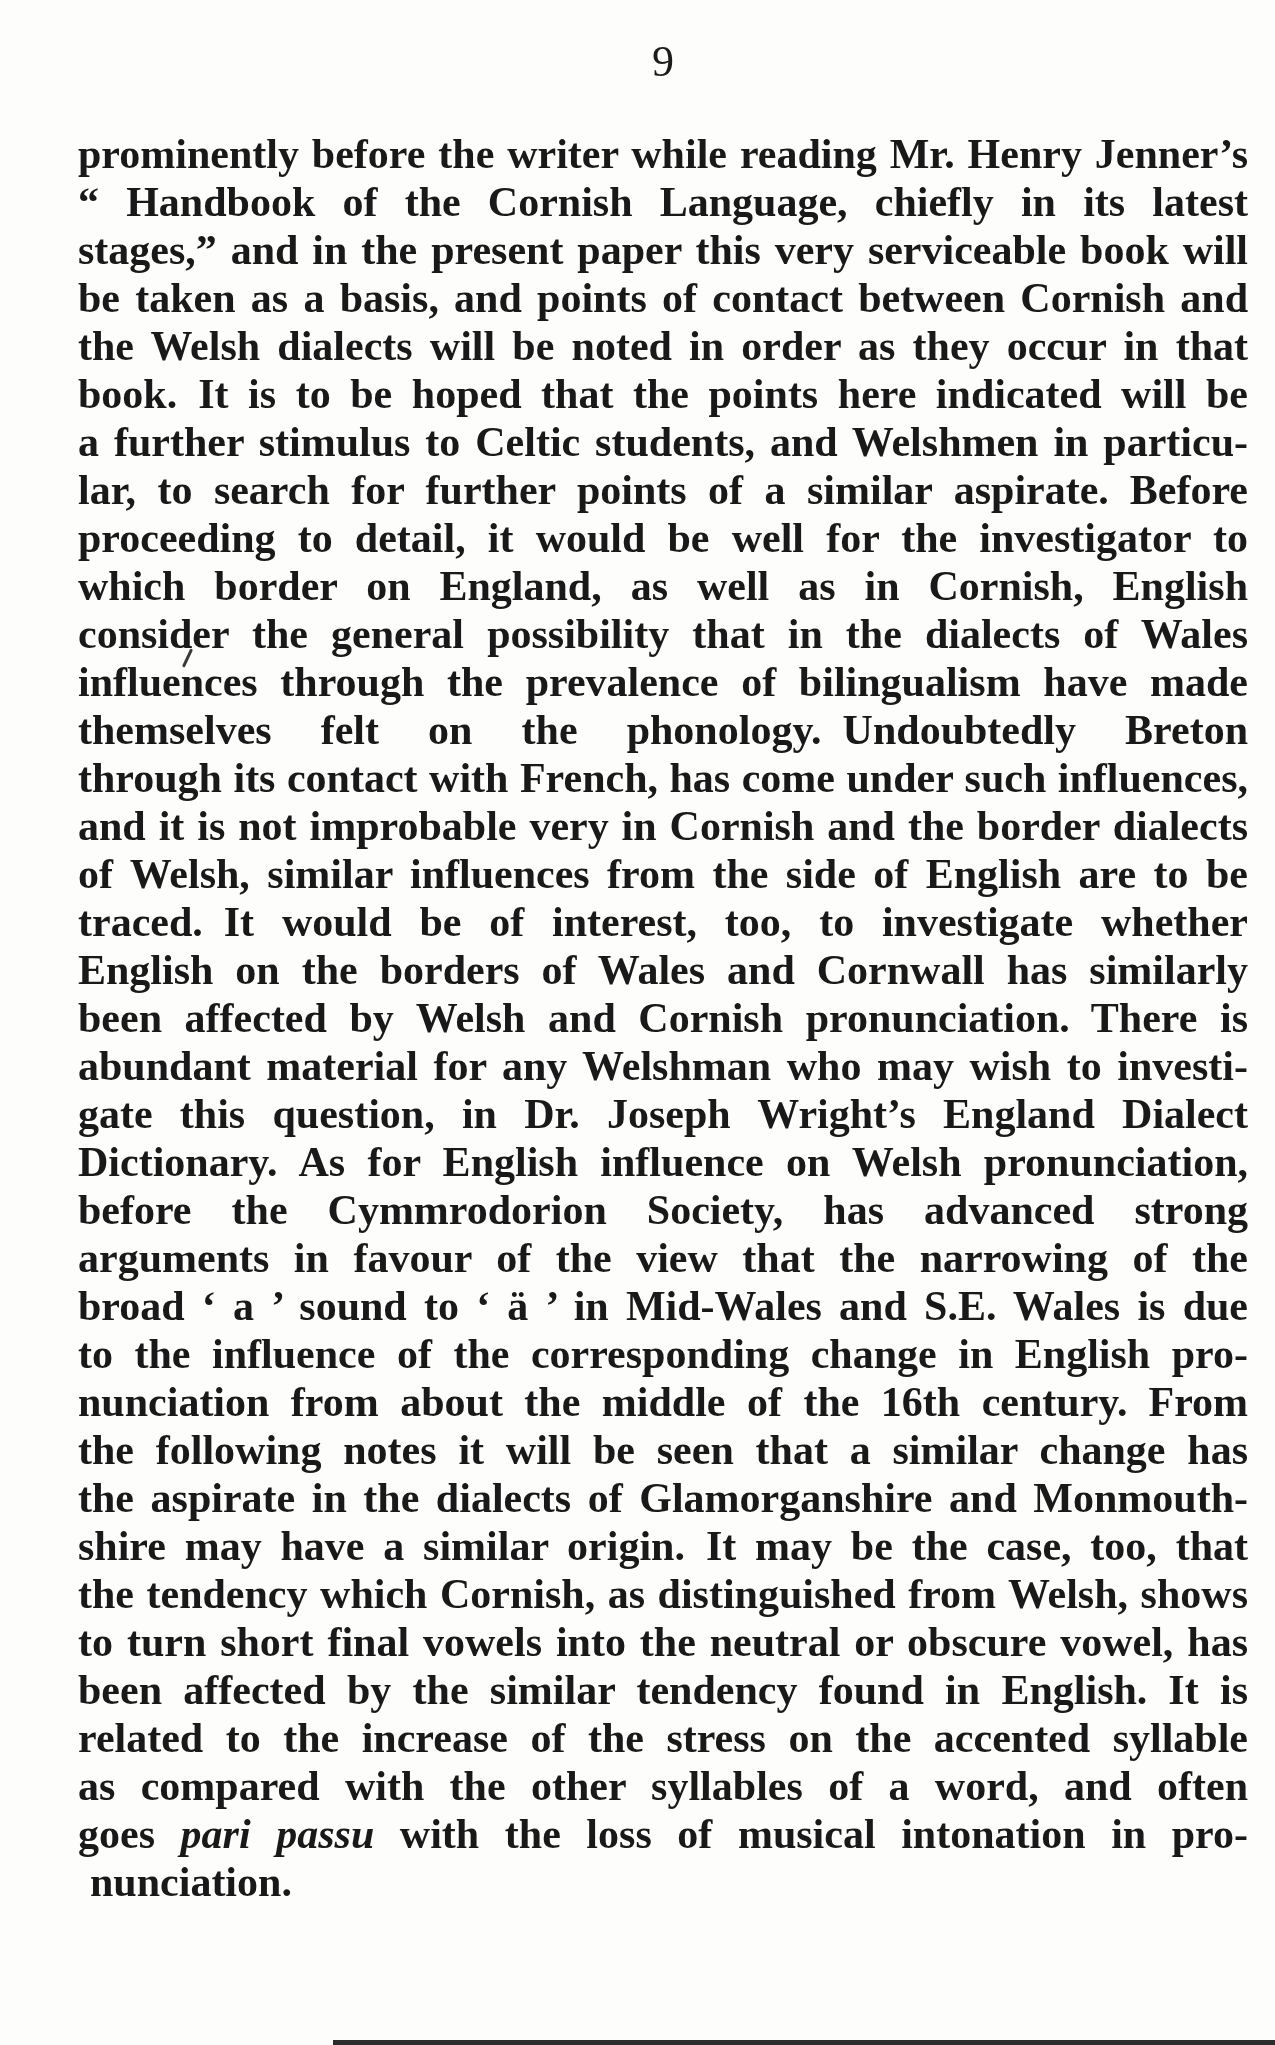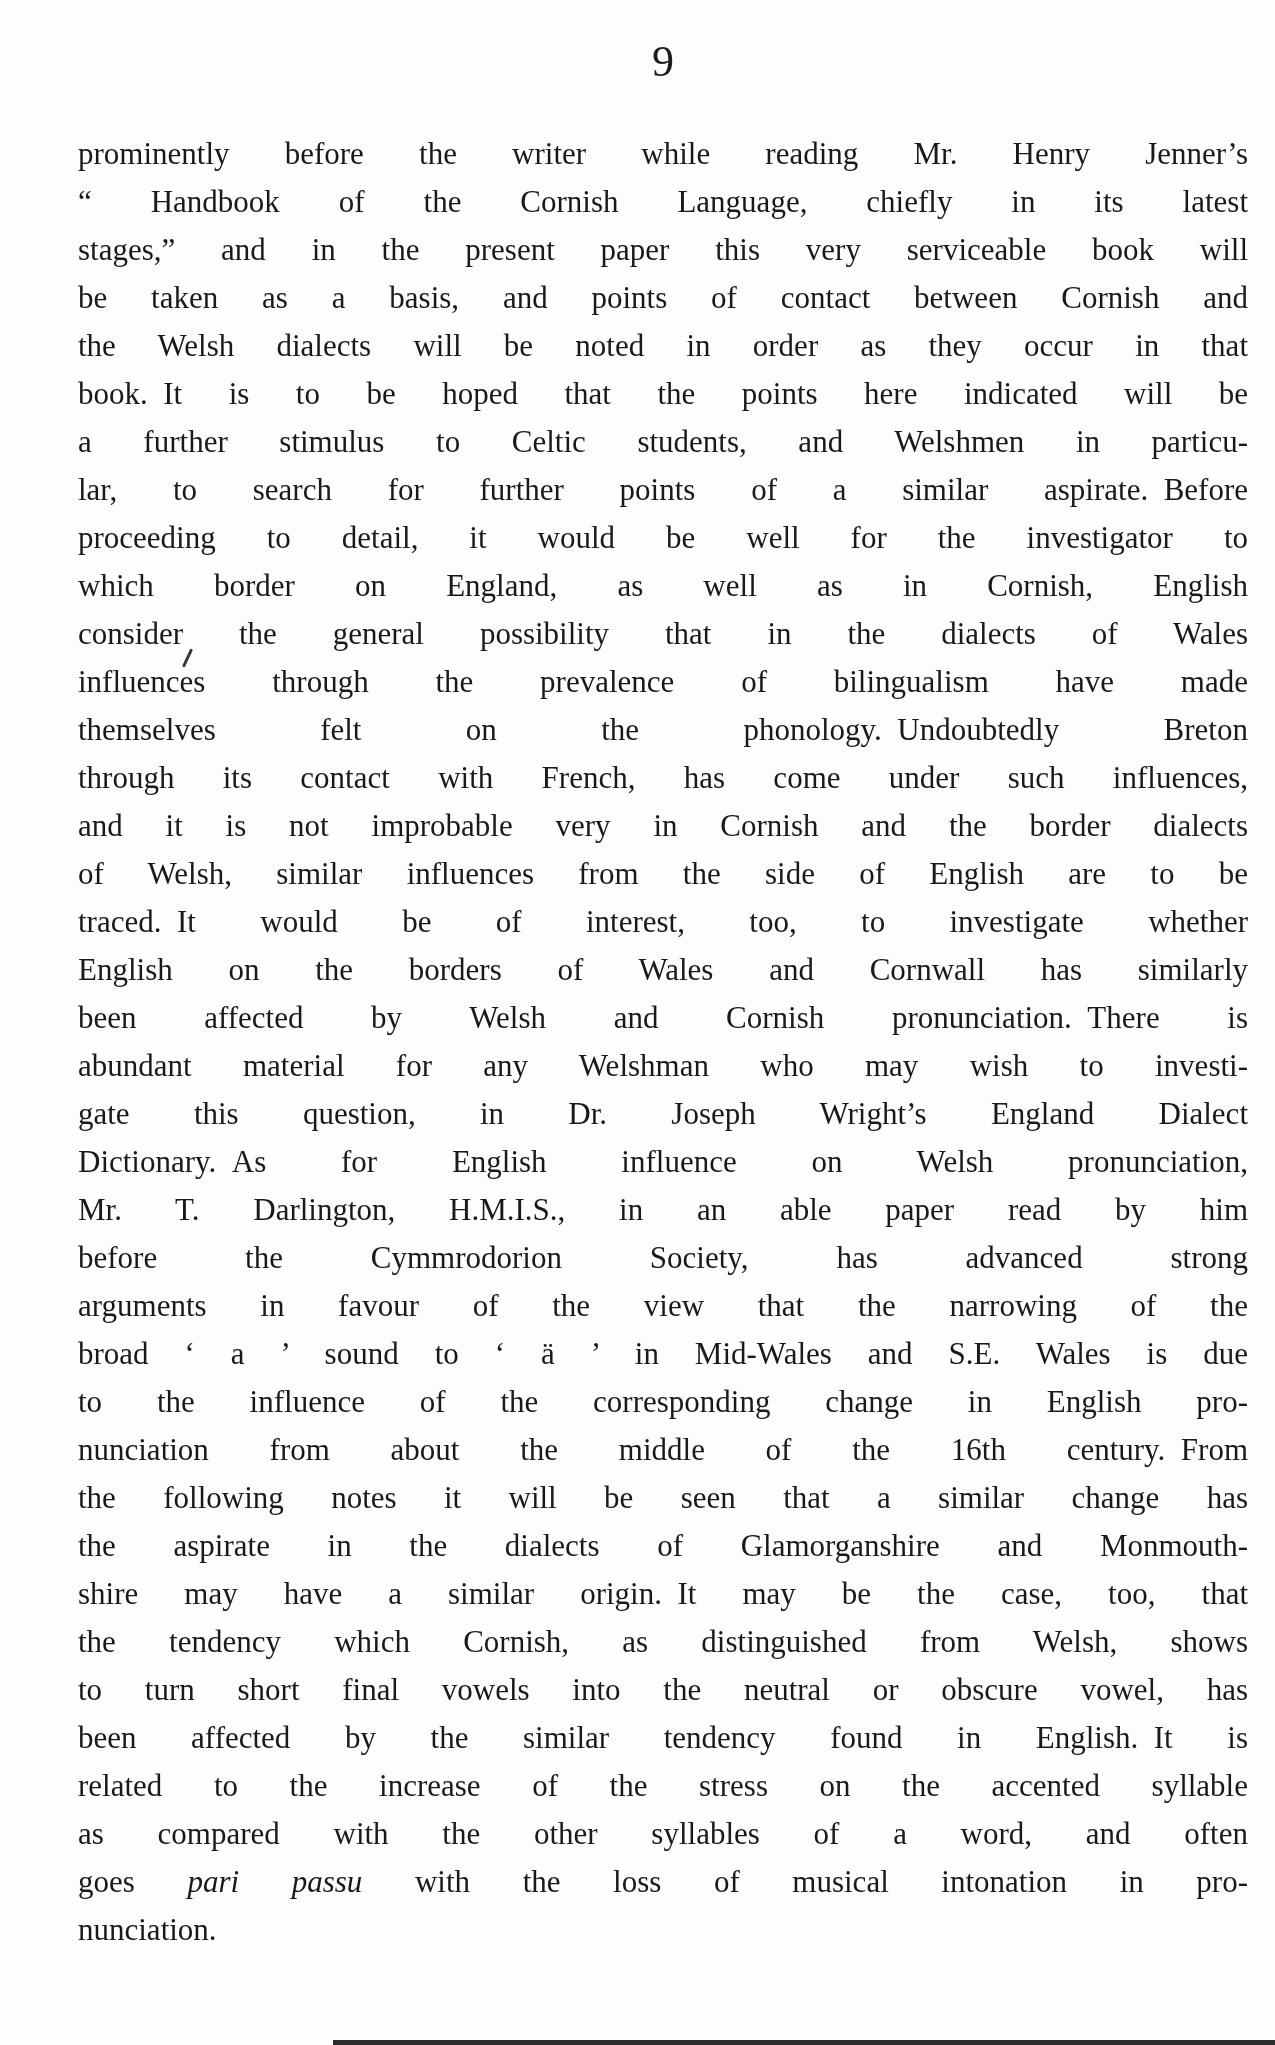--- a/index.html
+++ b/index.html
@@ -17,34 +17,36 @@
   .pagenum {
     position: absolute;
     top: 36px; left: 78px; width: 1170px;
     text-align: center;
     font-size: 44px;
     color: #1c1c1c;
   }
   .textblock {
     position: absolute;
     top: 130px; left: 78px; width: 1170px;
-    font-size: 31px;
+    font-size: 42px;
     color: #191919;
+    font-weight: bold;
   }
   .line {
     height: 48px;
     line-height: 48px;
     text-align: justify;
     text-align-last: justify;
     overflow: hidden;
     white-space: normal;
   }
   .line.last {
     text-align: left;
     text-align-last: left;
+    margin-left: 12px;
   }
   .it { font-style: italic; }
   .ink-mark {
     position: absolute;
     left: 186px; top: 648px;
     width: 3px; height: 20px;
     background: #3a3a3a;
     transform: rotate(25deg);
     border-radius: 2px;
   }
@@ -78,21 +80,20 @@
     <div class="line">themselves felt on the phonology. Undoubtedly Breton</div>
     <div class="line">through its contact with French, has come under such influences,</div>
     <div class="line">and it is not improbable very in Cornish and the border dialects</div>
     <div class="line">of Welsh, similar influences from the side of English are to be</div>
     <div class="line">traced. It would be of interest, too, to investigate whether</div>
     <div class="line">English on the borders of Wales and Cornwall has similarly</div>
     <div class="line">been affected by Welsh and Cornish pronunciation. There is</div>
     <div class="line">abundant material for any Welshman who may wish to investi-</div>
     <div class="line">gate this question, in Dr. Joseph Wright’s England Dialect</div>
     <div class="line">Dictionary. As for English influence on Welsh pronunciation,</div>
-    <div class="line">Mr. T. Darlington, H.M.I.S., in an able paper read by him</div>
     <div class="line">before the Cymmrodorion Society, has advanced strong</div>
     <div class="line">arguments in favour of the view that the narrowing of the</div>
     <div class="line">broad ‘ a ’ sound to ‘ ä ’ in Mid-Wales and S.E. Wales is due</div>
     <div class="line">to the influence of the corresponding change in English pro-</div>
     <div class="line">nunciation from about the middle of the 16th century. From</div>
     <div class="line">the following notes it will be seen that a similar change has</div>
     <div class="line">the aspirate in the dialects of Glamorganshire and Monmouth-</div>
     <div class="line">shire may have a similar origin. It may be the case, too, that</div>
     <div class="line">the tendency which Cornish, as distinguished from Welsh, shows</div>
     <div class="line">to turn short final vowels into the neutral or obscure vowel, has</div>

